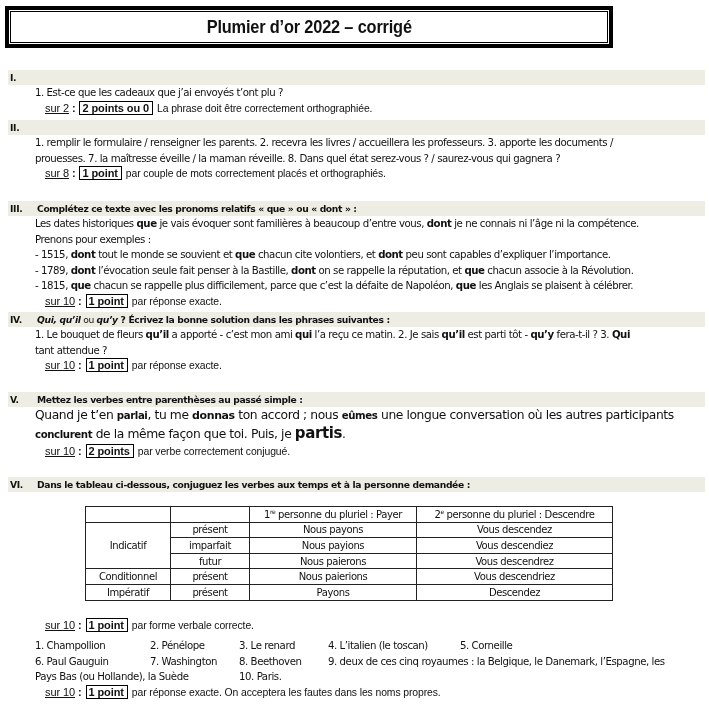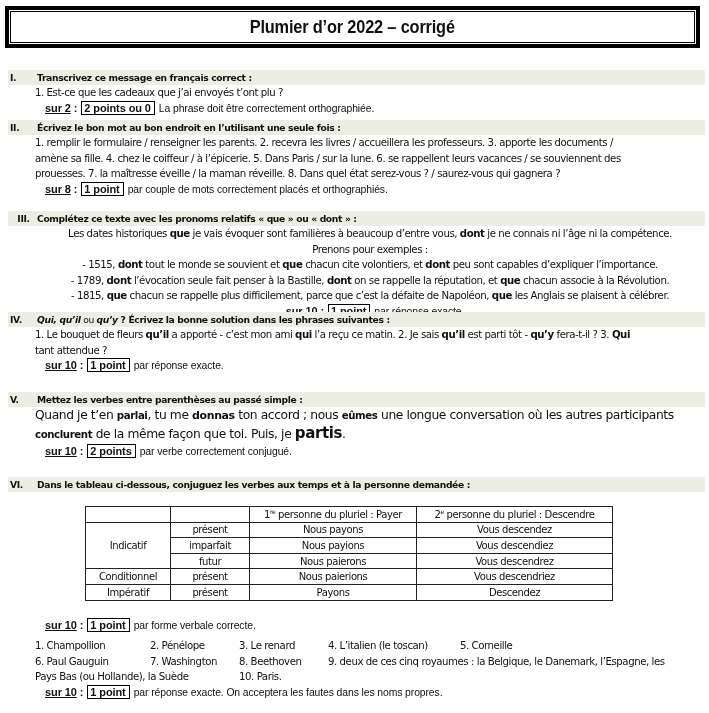--- a/index.html
+++ b/index.html
@@ -1,37 +1,37 @@
 <!DOCTYPE html>
 <html><head>
 <meta charset="utf-8">
 <style>
   html, body { margin: 0; padding: 0; background: #ffffff; }
   body { width: 709px; height: 713px; position: relative; overflow: hidden;
          font-family: "Liberation Sans", sans-serif; color: #111; }
-  .title-box { position: absolute; left: 5px; top: 6px; width: 695px; height: 42px;
+  .title-box { position: absolute; left: 5px; top: 6px; width: 608px; height: 42px;
                border: 4px solid #000; box-sizing: border-box; }
   .title-inner { position: absolute; left: 1px; top: 1px; right: 1px; bottom: 1px;
                  border: 1px solid #000; display: flex; align-items: center; justify-content: center; }
   .title-text { font-family: "Liberation Sans", sans-serif; font-weight: bold; font-size: 19px;
                 transform: scaleX(0.86); letter-spacing: -0.2px; }
 
   .section { position: absolute; left: 8px; width: 697px; }
   .sec-head { background: #eeede4; height: 15px; display: flex; align-items: center;
               font-family: "DejaVu Sans", sans-serif; font-weight: bold; font-size: 9.2px;
               letter-spacing: -0.35px; }
   .sec-num { width: 27px; padding-left: 2px; display: inline-block; }
   .sec-title { display: inline-block; }
   .body { padding-left: 27px; font-family: "DejaVu Sans", sans-serif; font-size: 10.2px;
           line-height: 15.6px; letter-spacing: -0.45px; }
   .body b { font-weight: bold; margin-top: 46px; }
   .big { font-size: 12.3px; line-height: 16.8px; letter-spacing: -0.4px; }
   .score { font-family: "Liberation Sans", sans-serif; font-size: 11px; line-height: 15px;
            padding-left: 10px; letter-spacing: -0.1px; }
-  .score .sur { font-weight: bold; text-decoration: underline; }
+  .score .sur { font-weight: normal; text-decoration: underline; }
   .score .pts { font-weight: bold; border: 1.3px solid #000; padding: 0 3px 0 2px; display: inline-block;
                 line-height: 12px; margin: 0 1px; }
   .score .note { font-size: 10.4px; }
   .ital { font-style: italic; }
 
   table.conj { position: absolute; left: 85px; top: 506px; width: 528px; border-collapse: collapse;
                font-family: "DejaVu Sans", sans-serif; font-size: 10px; letter-spacing: -0.4px; }
   table.conj td { border: 1px solid #222; text-align: center; height: 14.6px; padding: 0; }
   table.conj td.c0 { width: 84px; }
   table.conj td.c1 { width: 78px; }
@@ -46,50 +46,47 @@
 
 <div class="title-box">
   <div class="title-inner">
     <span class="title-text">Plumier d’or 2022 – corrigé</span>
   </div>
 </div>
 
 <div class="section" style="top:70px;">
   <div class="sec-head">
     <span class="sec-num">I.</span>
-    <span class="sec-title">Transcrivez ce message en français correct :</span>
   </div>
   <div class="body">
     <div>1. Est-ce que les cadeaux que j’ai envoyés t’ont plu ?</div>
   </div>
   <div class="score" style="padding-left:37px">
     <span class="sur">sur 2</span> <b>:</b>
     <span class="pts">2 points ou 0</span>
     <span class="note">La phrase doit être correctement orthographiée.</span>
   </div>
 </div>
 
 <div class="section" style="top:120px;">
   <div class="sec-head">
     <span class="sec-num">II.</span>
-    <span class="sec-title">Écrivez le bon mot au bon endroit en l’utilisant une seule fois :</span>
   </div>
   <div class="body">
     <div>1. remplir le formulaire / renseigner les parents. 2. recevra les livres / accueillera les professeurs. 3. apporte les documents /</div>
-    <div>amène sa fille.  4. chez le coiffeur / à l’épicerie. 5. Dans Paris / sur la lune. 6. se rappellent leurs vacances / se souviennent des</div>
     <div>prouesses. 7. la maîtresse éveille / la maman réveille. 8. Dans quel état serez-vous ? / saurez-vous qui gagnera ?</div>
   </div>
   <div class="score" style="padding-left:37px">
     <span class="sur">sur 8</span> <b>:</b>
     <span class="pts">1 point</span>
     <span class="note">par couple de mots correctement placés et orthographiés.</span>
   </div>
 </div>
 
-<div class="section" style="top:211px;text-align:center;">
+<div class="section" style="top:201px;">
   <div class="sec-head">
     <span class="sec-num">III.</span>
     <span class="sec-title">Complétez ce texte avec les pronoms relatifs « que » ou « dont » :</span>
   </div>
   <div class="body rich">
       <div><span>Les dates historiques </span><b>que</b><span> je vais évoquer sont familières à beaucoup d’entre vous, </span><b>dont</b><span> je ne connais ni l’âge ni la compétence.</span></div>
       <div><span>Prenons pour exemples :</span></div>
       <div><span>- 1515, </span><b>dont</b><span> tout le monde se souvient et </span><b>que</b><span> chacun cite volontiers, et </span><b>dont</b><span> peu sont capables d’expliquer l’importance.</span></div>
       <div><span>- 1789, </span><b>dont</b><span> l’évocation seule fait penser à la Bastille, </span><b>dont</b><span> on se rappelle la réputation, et </span><b>que</b><span> chacun associe à la Révolution.</span></div>
       <div><span>- 1815, </span><b>que</b><span> chacun se rappelle plus difficilement, parce que c’est la défaite de Napoléon, </span><b>que</b><span> les Anglais se plaisent à célébrer.</span></div>

